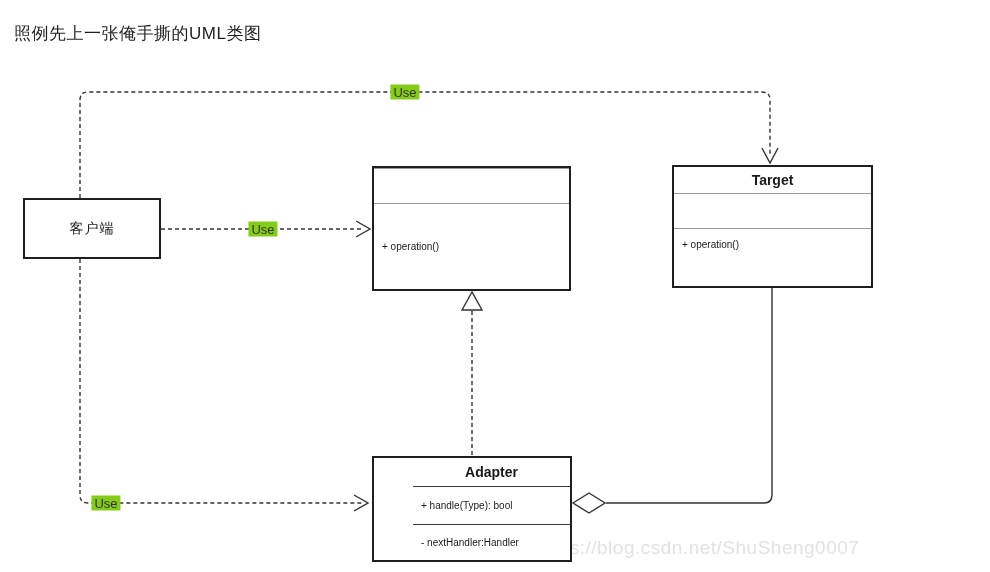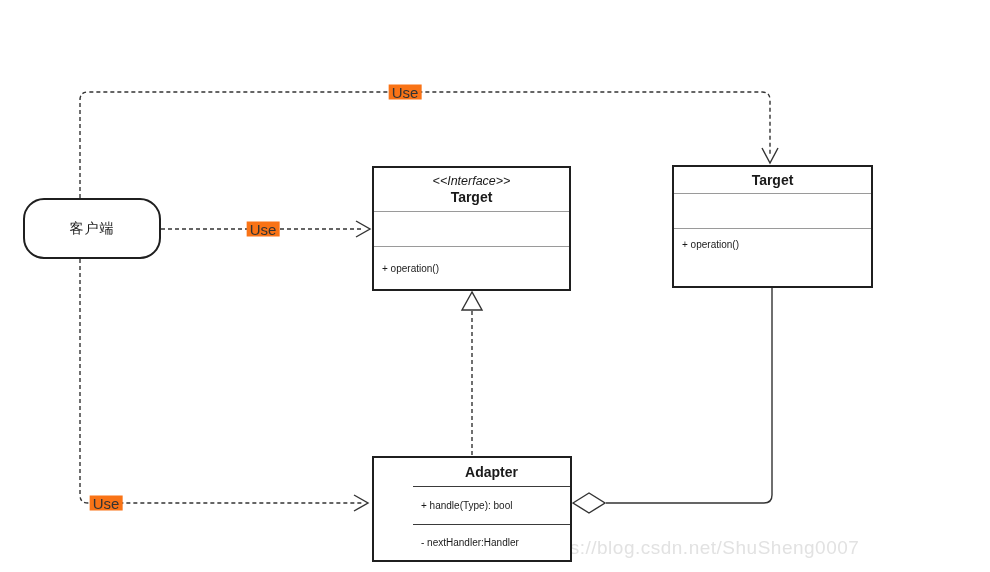--- a/index.html
+++ b/index.html
@@ -42,21 +42,20 @@
   }
   .client-box {
     left: 23px;
     top: 198px;
     width: 138px;
     height: 61px;
     align-items: center;
     justify-content: center;
     font-size: 14px;
     letter-spacing: 1px;
-    border-radius: 21px;
   }
   .target-box  { left: 372px; top: 166px; width: 199px; height: 125px; }
   .adaptee-box { left: 672px; top: 165px; width: 201px; height: 123px; }
   .adapter-box { left: 372px; top: 456px; width: 200px; height: 106px; padding-left: 39px; }
 
   .box-header {
     flex: 0 0 auto;
     display: flex;
     flex-direction: column;
     align-items: center;
@@ -88,42 +87,43 @@
   .target-box  .method-compartment { flex: 1 1 auto; border-top: 1px solid #9a9a9a; }
   .adaptee-box .attr-compartment   { height: 35px; border-top: 1px solid #9a9a9a; }
   .adaptee-box .method-compartment { flex: 1 1 auto; border-top: 1px solid #9a9a9a; align-items: flex-start; padding-top: 10px; }
   .adapter-box .attr-compartment   { height: 36px; border-top: 1px solid #3a3a3a; }
   .adapter-box .method-compartment { flex: 1 1 auto; border-top: 1px solid #3a3a3a; }
 
   .edge-label {
     position: absolute;
     z-index: 3;
     transform: translate(-50%, -50%);
-    background: #f97316;
+    background: #84cc16;
     padding: 0 3px;
-    font-size: 15px;
+    font-size: 13px;
     color: #333333;
     line-height: 15px;
   }
   .watermark {
     position: absolute;
     left: 536px;
     top: 537px;
     z-index: 0;
     font-size: 19px;
     color: #e2e2e2;
     letter-spacing: 0.5px;
     white-space: nowrap;
   }
 </style>
 </head>
 <body>
 
 <div id="stage">
 
+  <div class="page-heading">照例先上一张俺手撕的UML类图</div>
 
   <svg id="connector-layer" width="990" height="572" viewBox="0 0 990 572" fill="none" stroke="#333333" stroke-width="1.4">
 
     <path stroke-dasharray="4 3" d="M 80 198 L 80 100 Q 80 92 88 92 L 762 92 Q 770 92 770 100 L 770 156"></path>
     <path d="M 762 148 L 770 163 L 778 148"></path>
 
     <path stroke-dasharray="4 3" d="M 161 229 L 364 229"></path>
     <path d="M 356 221 L 370 229 L 356 237"></path>
 
     <path stroke-dasharray="4 3" d="M 80 259 L 80 495 Q 80 503 88 503 L 362 503"></path>
@@ -134,24 +134,20 @@
 
     <path d="M 772 288 L 772 495 Q 772 503 764 503 L 606 503"></path>
     <path fill="#ffffff" d="M 573 503 L 589 493 L 605 503 L 589 513 Z"></path>
   </svg>
 
   <div class="uml-box client-box">
     <span>客户端</span>
   </div>
 
   <div class="uml-box target-box">
-    <div class="box-header">
-      <span class="stereotype">&lt;&lt;Interface&gt;&gt;</span>
-      <span class="class-name">Target</span>
-    </div>
     <div class="compartment attr-compartment"></div>
     <div class="compartment method-compartment">
       <span>+ operation()</span>
     </div>
   </div>
 
   <div class="uml-box adaptee-box">
     <div class="box-header">
       <span class="class-name">Target</span>
     </div>

